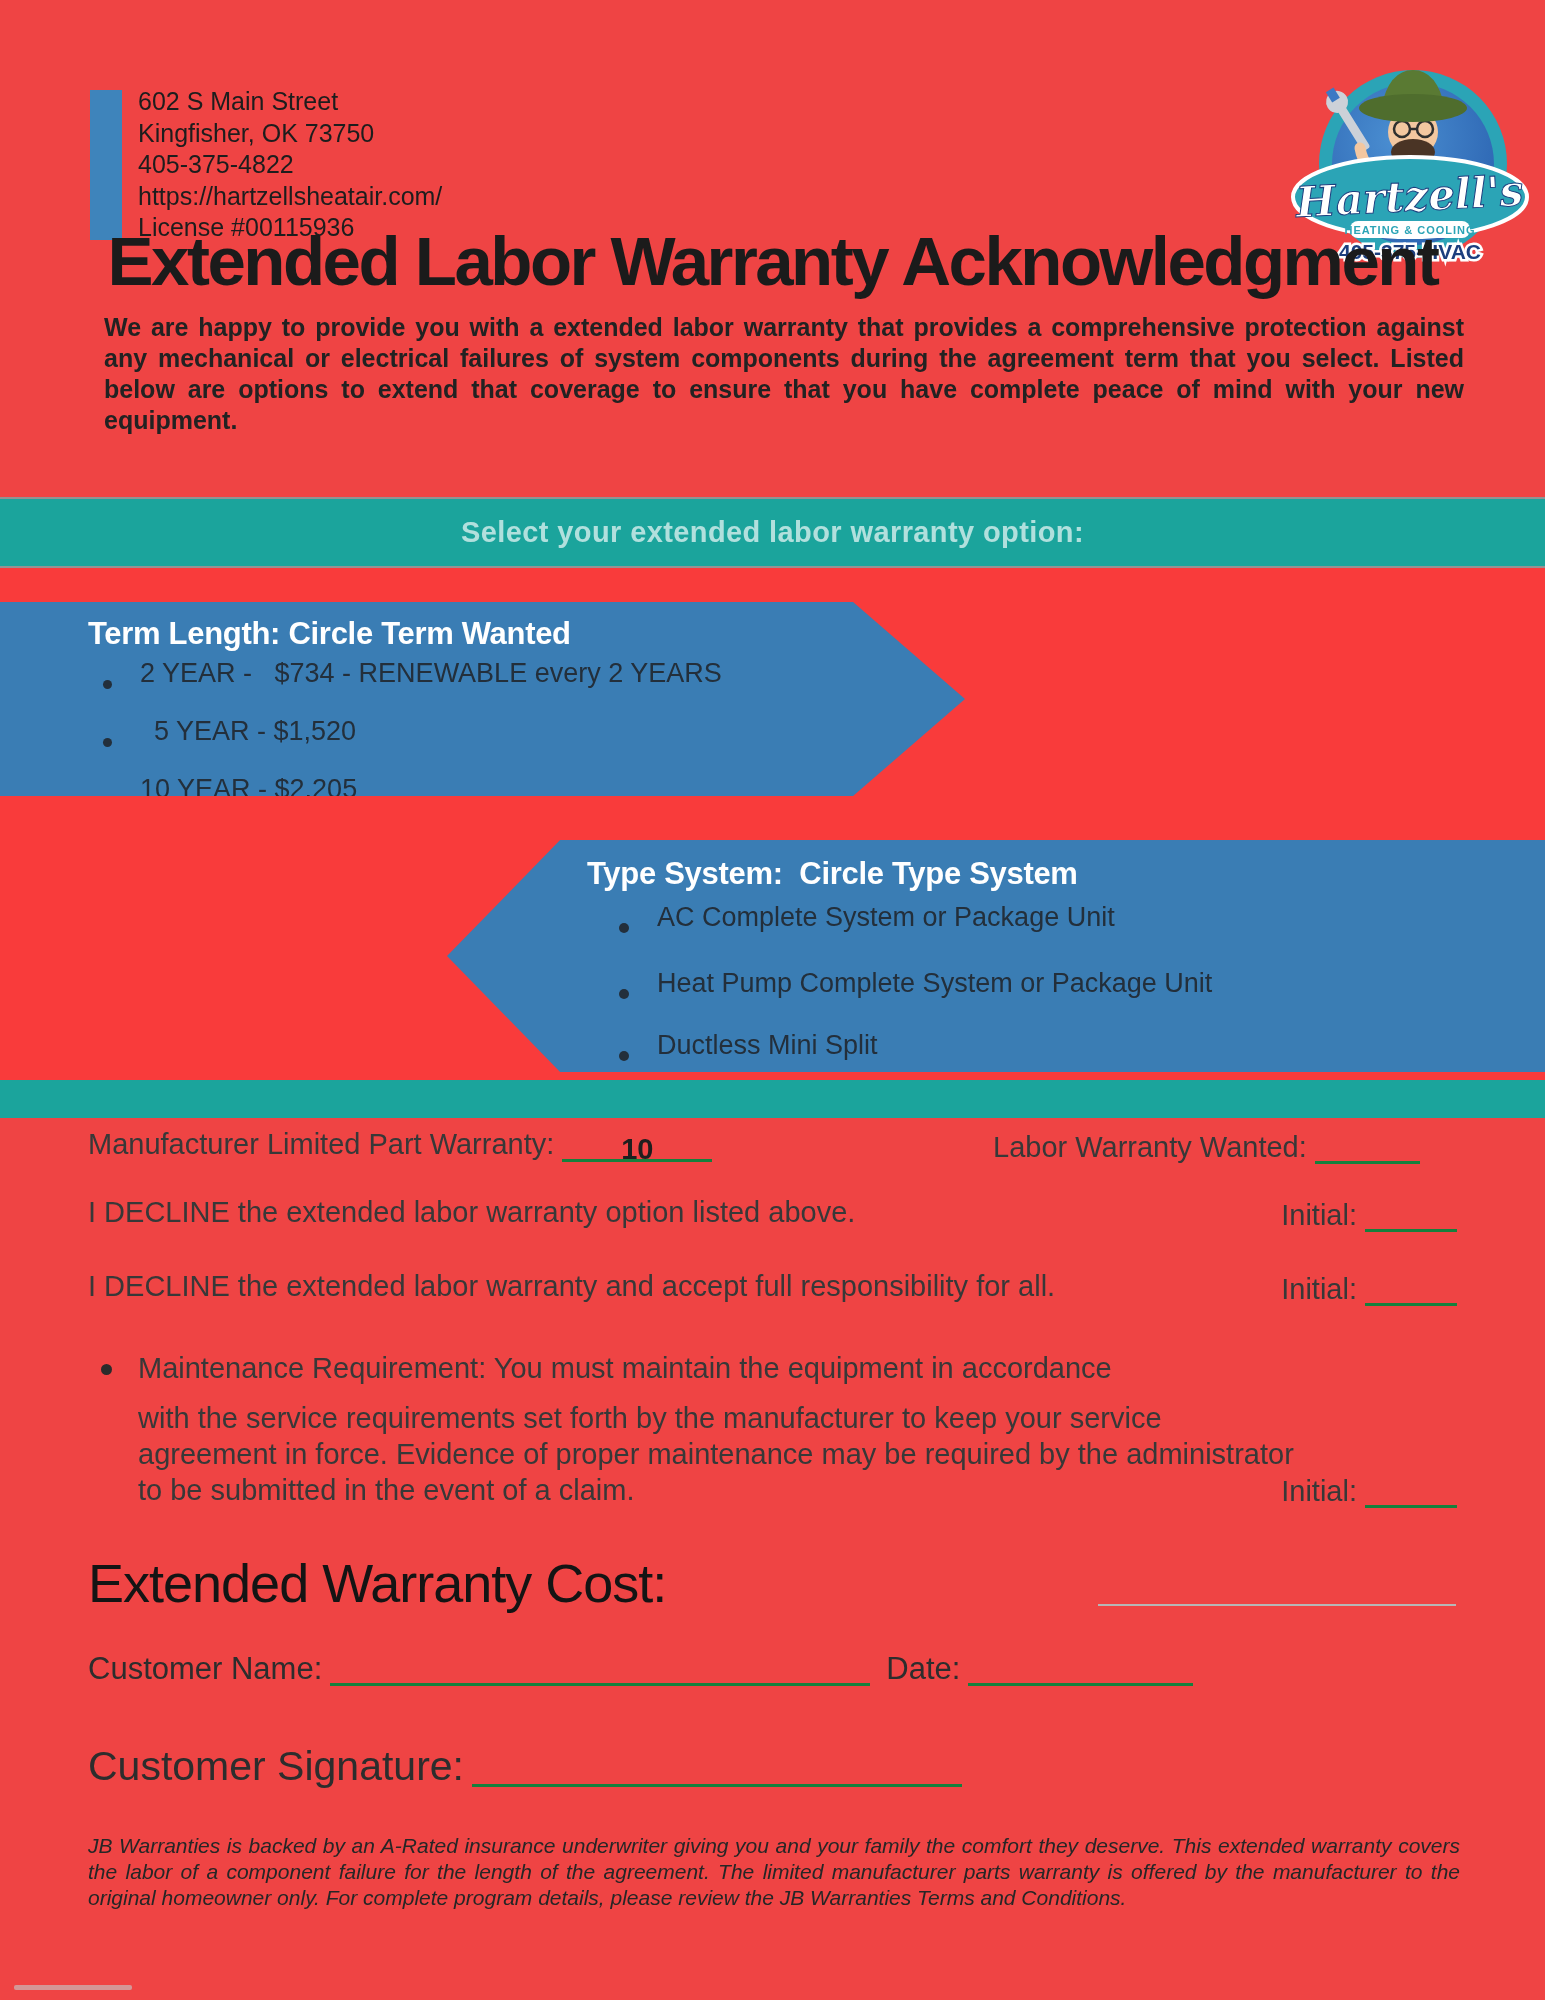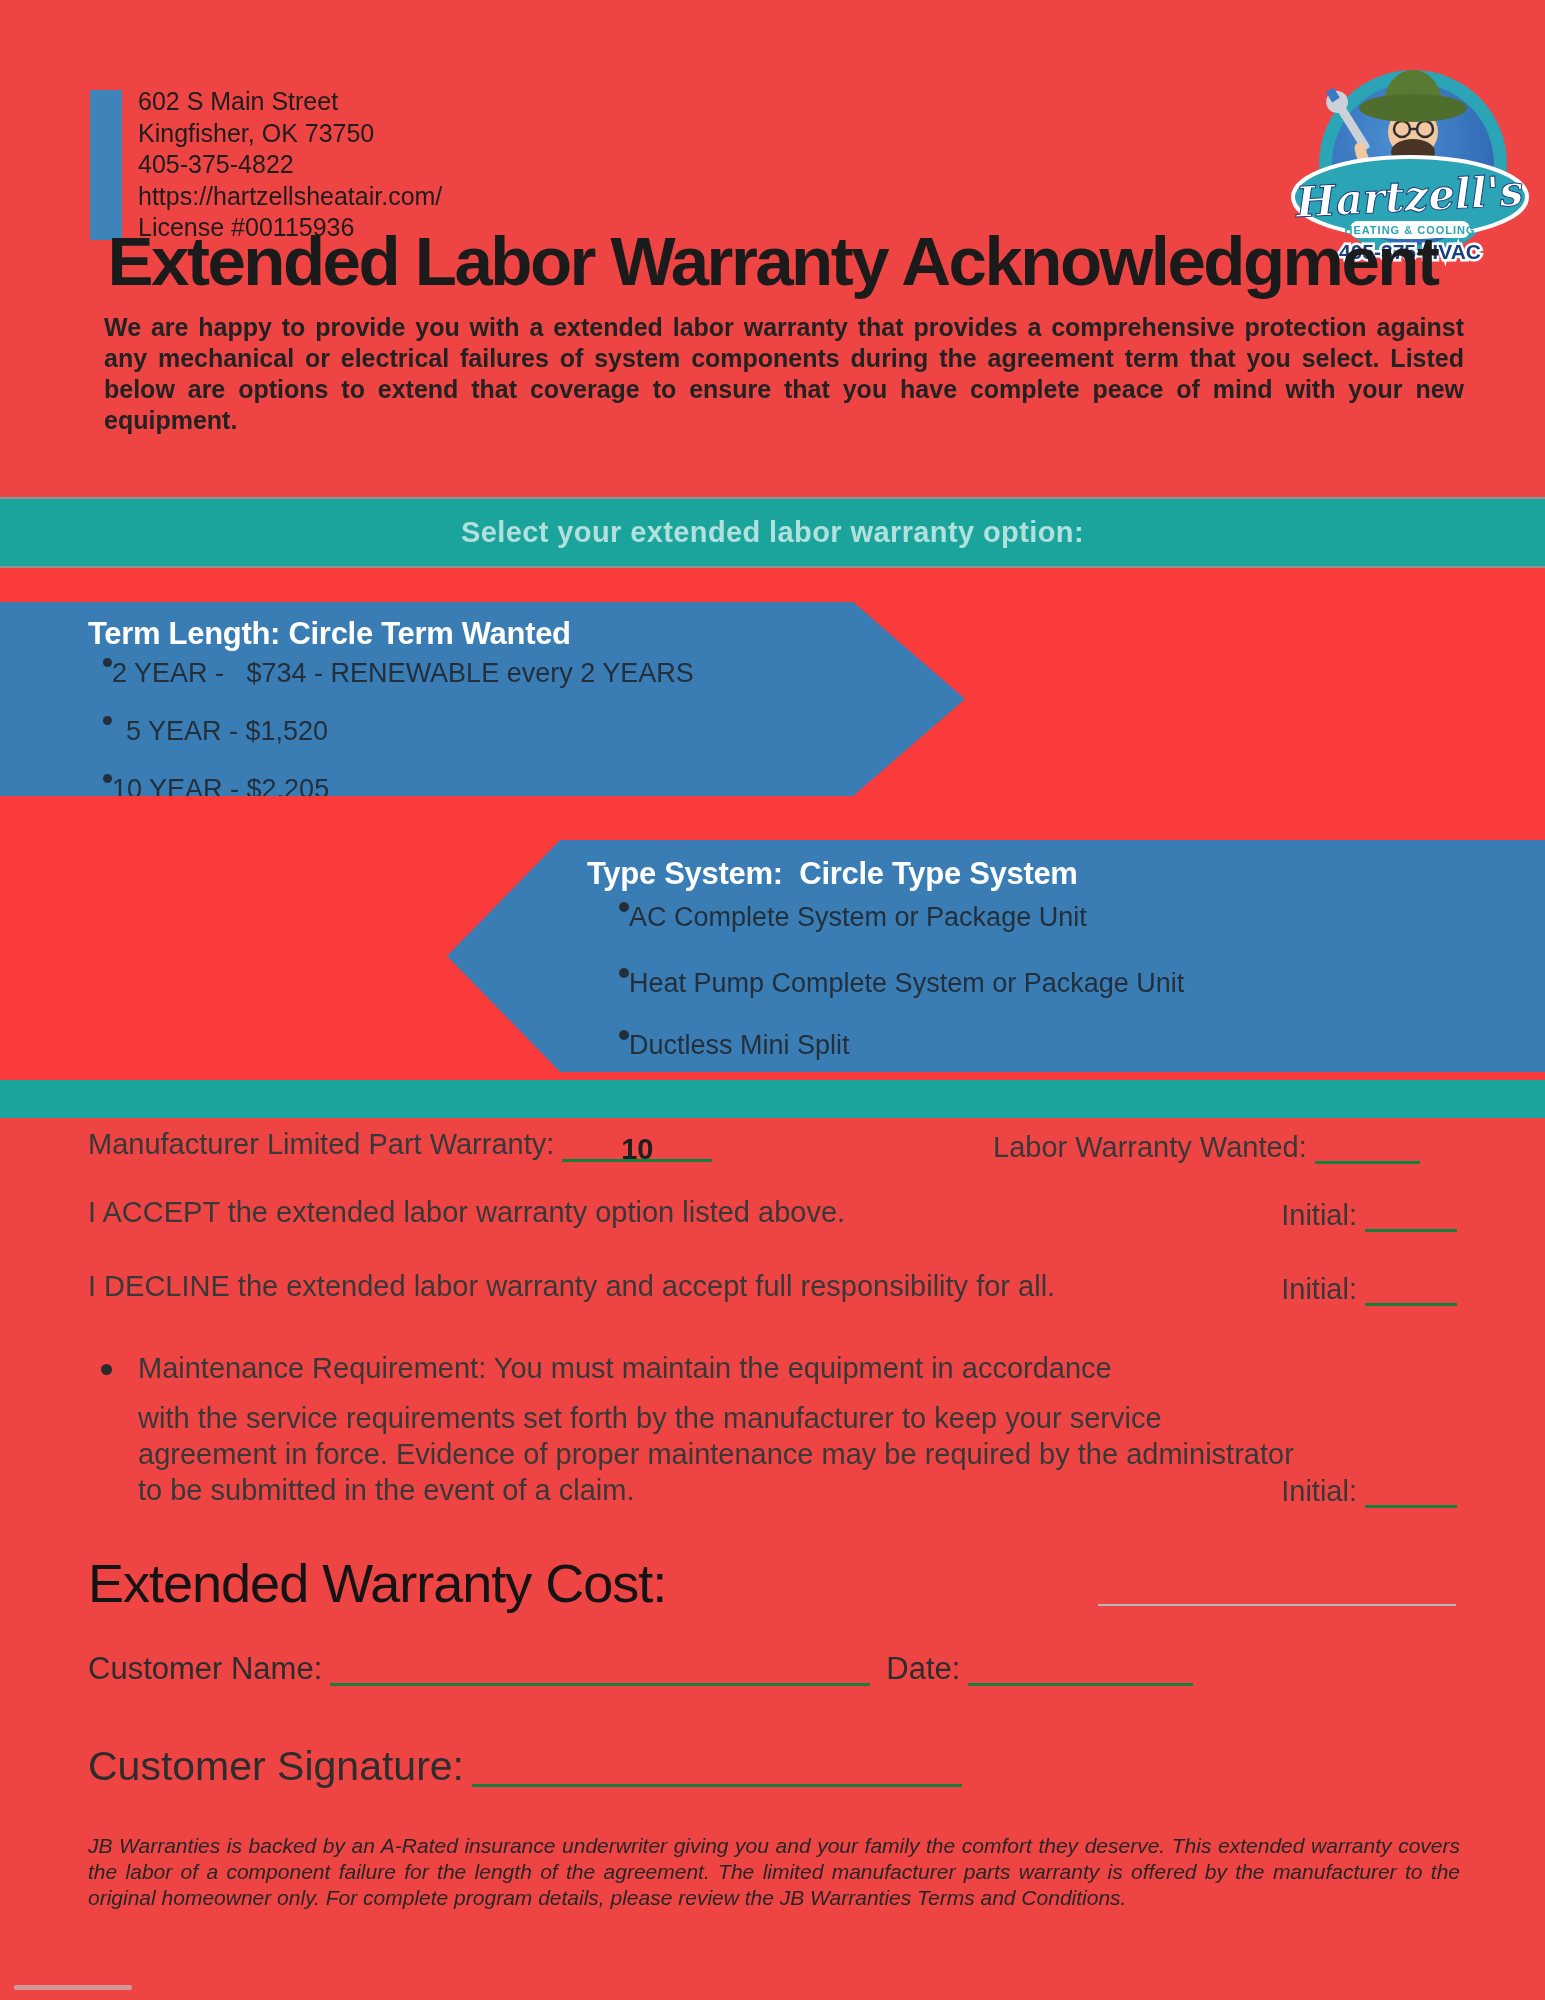--- a/index.html
+++ b/index.html
@@ -26,21 +26,21 @@
 
   
   .redzone{left:0;top:568px;width:100%;height:512px;background:#f93b3b;}
   .arrow1{left:0;top:602px;width:965px;height:194px;background:#3a7db4;
           clip-path:polygon(0 0,88.4% 0,100% 50%,88.4% 100%,0 100%);}
   .arrow2{left:447px;top:840px;width:1098px;height:232px;background:#3a7db4;
           clip-path:polygon(10.3% 0,100% 0,100% 100%,10.3% 100%,0 50%);}
   .a-head{position:absolute;color:#ffffff;font-weight:bold;font-size:31px;letter-spacing:-0.3px;}
   .arrow1 .a-head{left:88px;top:14px;}
   .arrow2 .a-head{left:140px;top:16px;}
-  .opt{position:absolute;display:flex;align-items:flex-start;font-size:27px;color:#232f3b;}
+  .opt{position:absolute;display:flex;align-items:flex-end;gap:28px;font-size:27px;color:#232f3b;}
   .dot{width:9px;height:9px;border-radius:50%;background:#232f3b;flex:none;}
   .arrow2 .dot{width:10px;height:10px;}
   .teal-band{left:0;top:1080px;width:100%;height:38px;background:#1ba49c;}
 
   
   .formtext{font-size:29px;color:#383838;}
   .blank{display:inline-block;border-bottom:3px solid #15803d;height:26px;transform:translateY(7px);margin-left:8px;}
   .blank.mfr{width:150px;text-align:center;font-weight:bold;font-size:29px;color:#1e1e1e;transform:translateY(5px);}
   .blank.labor{width:105px;}
   .blank.initial{width:92px;}
@@ -159,21 +159,21 @@
 
   <div class="abs formtext rowflex" style="left:88px;top:1128px;">
     <span>Manufacturer Limited Part Warranty:</span>
     <span class="blank mfr">10</span>
   </div>
   <div class="abs formtext rowflex" style="left:993px;top:1128px;">
     <span>Labor Warranty Wanted:</span>
     <span class="blank labor"></span>
   </div>
 
-  <div class="abs formtext" style="left:88px;top:1196px;">I ACCEPT the extended labor warranty option listed above.</div>
+  <div class="abs formtext" style="left:88px;top:1196px;">I DECLINE the extended labor warranty option listed above.</div>
   <div class="abs formtext rowflex" style="right:88px;top:1196px;">
     <span>Initial:</span>
     <span class="blank initial"></span>
   </div>
 
   <div class="abs formtext" style="left:88px;top:1270px;">I DECLINE the extended labor warranty and accept full responsibility for all.</div>
   <div class="abs formtext rowflex" style="right:88px;top:1270px;">
     <span>Initial:</span>
     <span class="blank initial"></span>
   </div>

